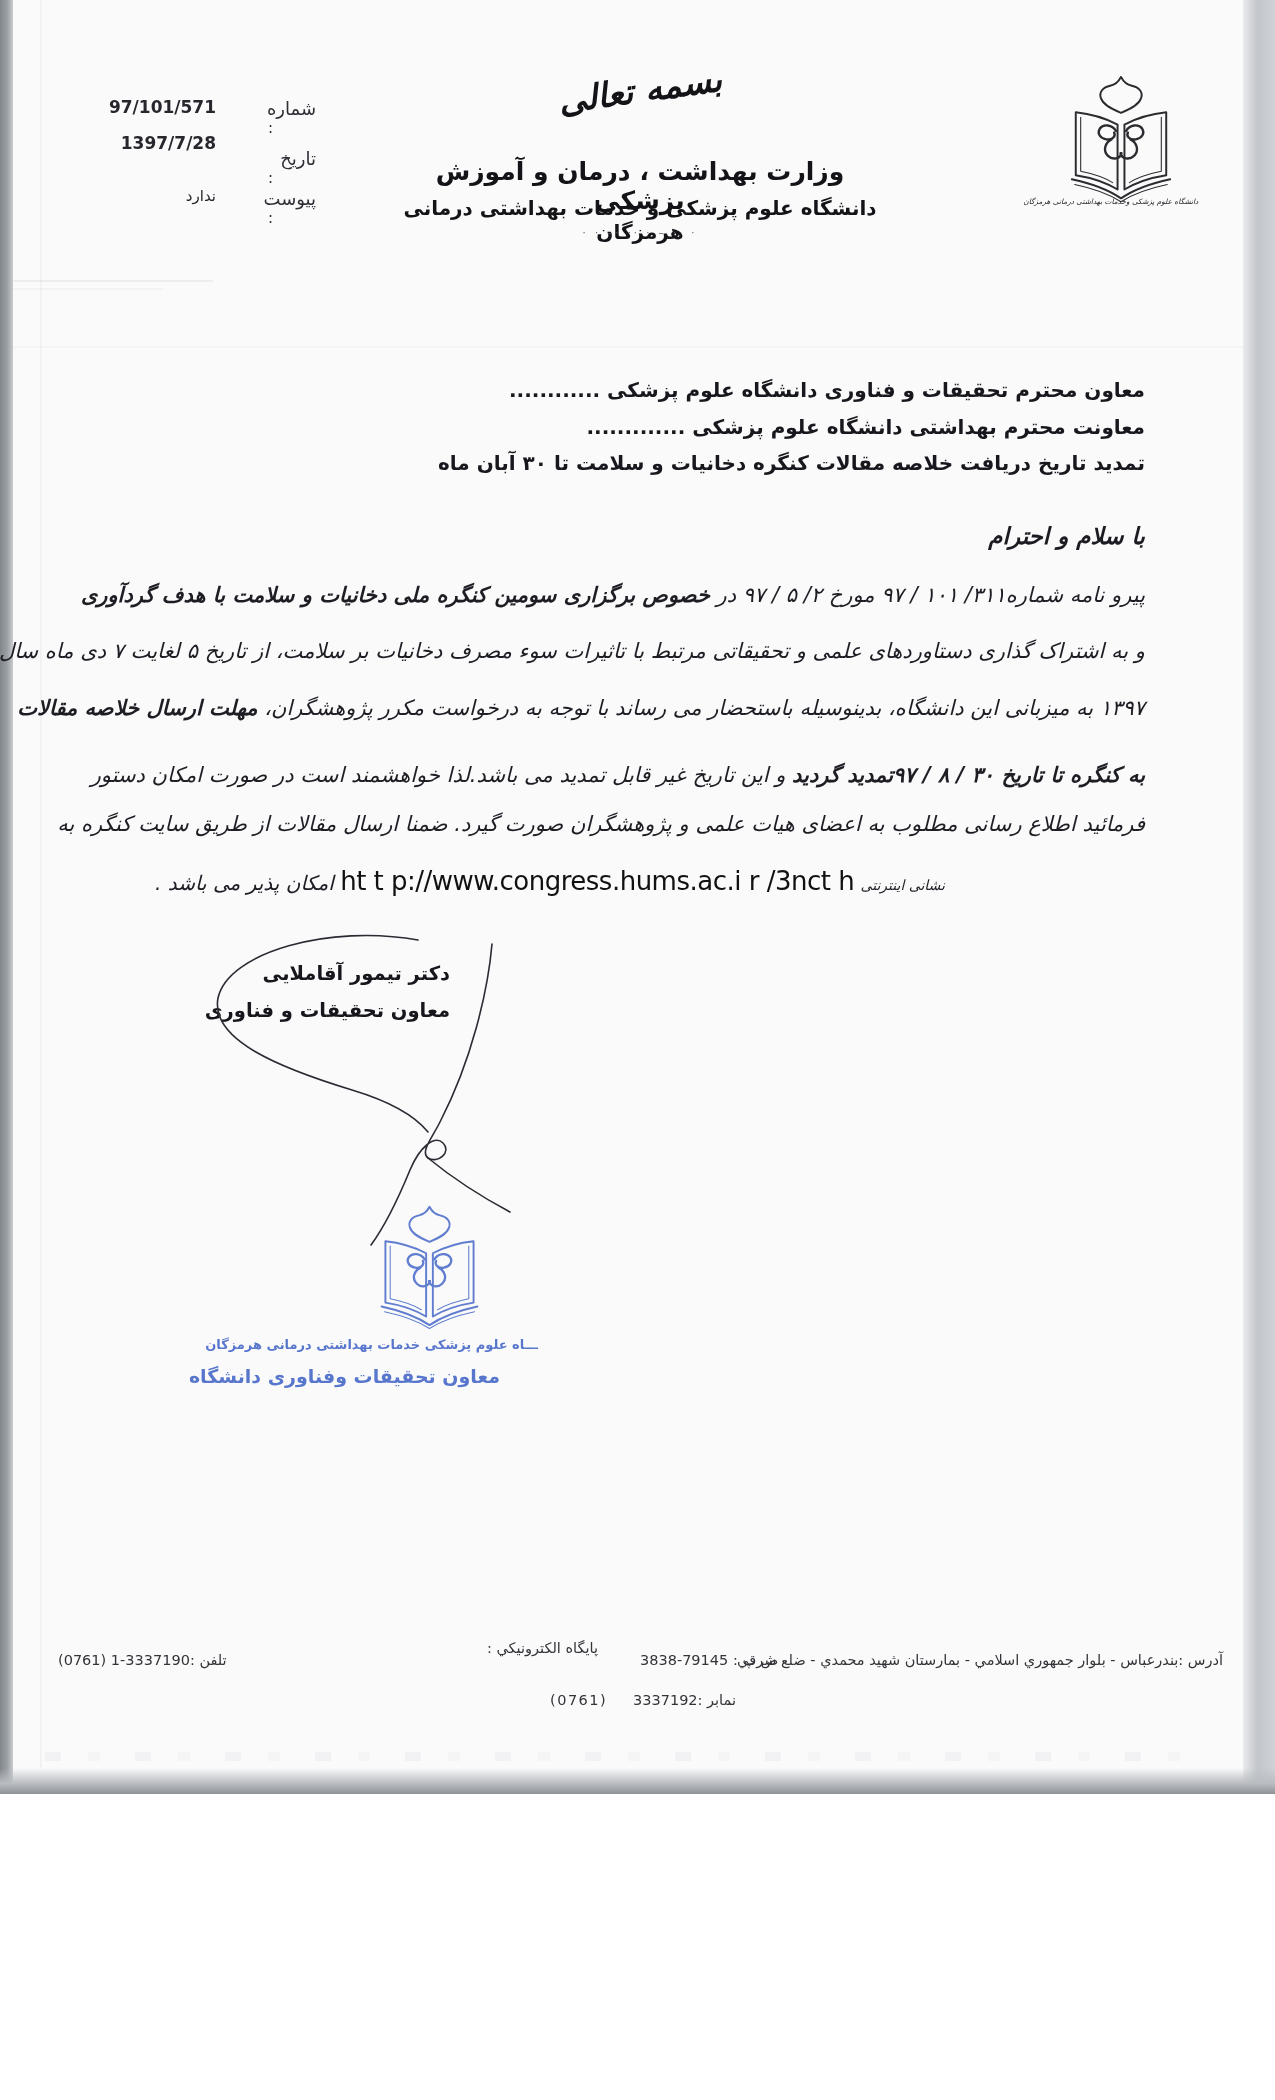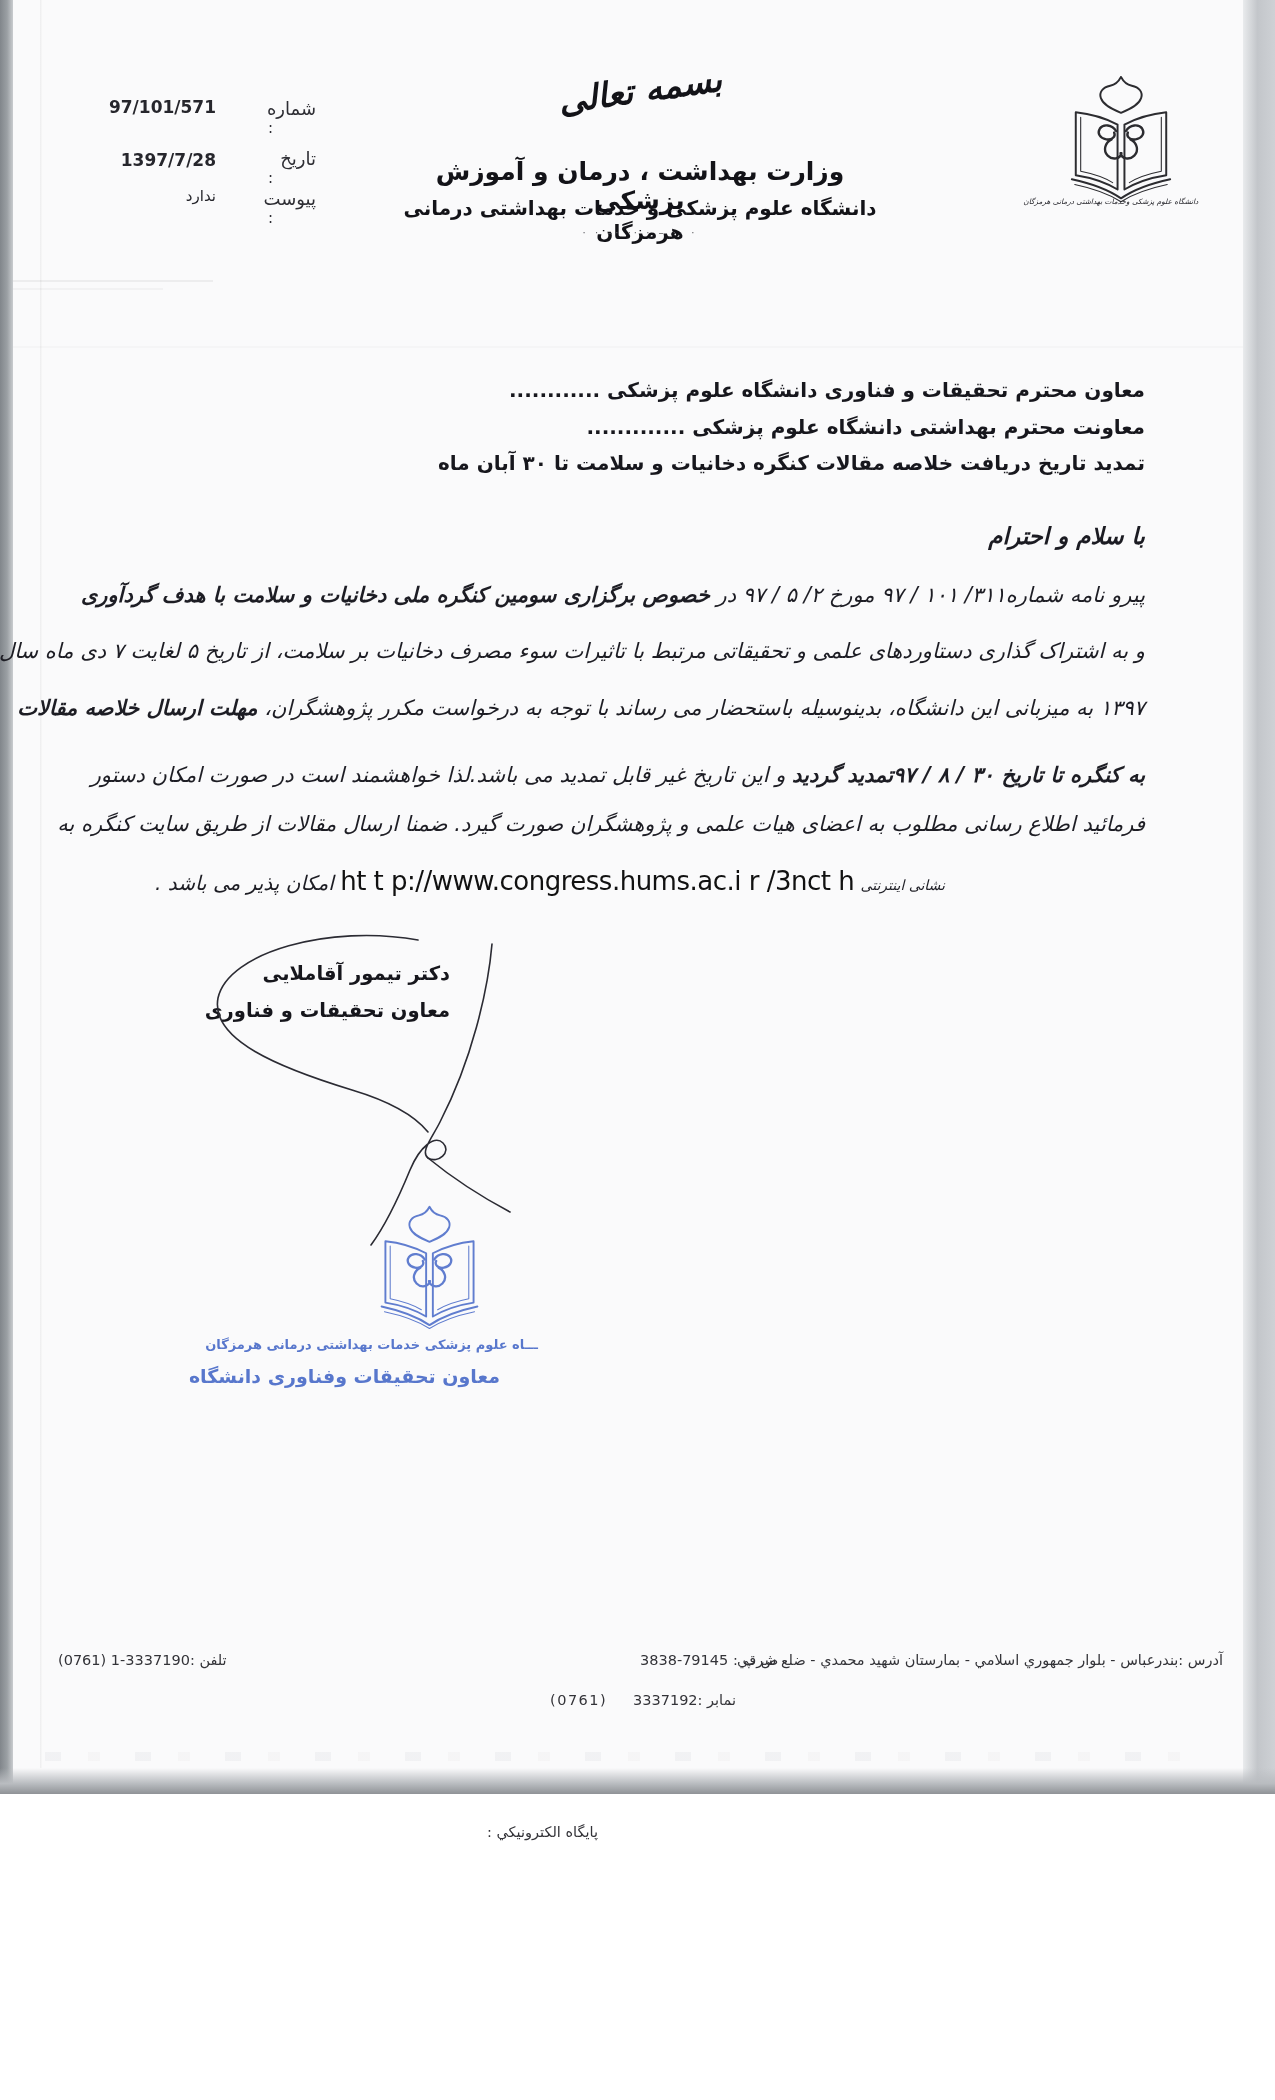--- a/index.html
+++ b/index.html
@@ -60,21 +60,21 @@
 <div class="abs edge-left"></div>
 <div class="abs edge-right"></div>
 <div class="abs edge-bottom"></div>
 
 <span class="abs mlabel" style="top:98px;">شماره</span>
 <span class="abs mcolon" style="top:119px;">:</span>
 <span class="abs mvalue" style="top:97px;">97/101/571</span>
 
 <span class="abs mlabel" style="top:148px;">تاريخ</span>
 <span class="abs mcolon" style="top:169px;">:</span>
-<span class="abs mvalue" style="top:150px;">1397/7/28</span>
+<span class="abs mvalue" style="top:133px;">1397/7/28</span>
 
 <span class="abs mlabel" style="top:188px;">پيوست</span>
 <span class="abs mcolon" style="top:209px;">:</span>
 <span class="abs mvalue" style="top:187px;font-size:15px;letter-spacing:2px;font-weight:normal;direction:rtl;">ندارد</span>
 
 <div class="abs c-head besmele">بسمه تعالی</div>
 <div class="abs c-head ministry">وزارت بهداشت ، درمان و آموزش پزشکی</div>
 <div class="abs c-head university">دانشگاه علوم پزشکی و خدمات بهداشتی درمانی هرمزگان</div>
 <div class="abs c-head cutoff">· ·· – · ·· ·– · ·</div>
 
@@ -136,13 +136,13 @@
   </svg>
 </div>
 <div class="abs stamp-text" style="left:308px;top:1337px;width:230px;font-size:13px;">ـــاه علوم پزشکی خدمات بهداشتی درمانی هرمزگان</div>
 <div class="abs stamp-text" style="left:310px;top:1365px;width:190px;font-size:19px;">معاون تحقیقات وفناوری دانشگاه</div>
 
 <span class="abs foot rtl" style="right:52px;top:1652px;">آدرس :بندرعباس - بلوار جمهوري اسلامي - بمارستان شهید محمدي - ضلع شرقي</span>
 <span class="abs foot rtl" style="left:640px;top:1652px;">ص پ : 79145-3838</span>
 <span class="abs foot rtl" style="left:58px;top:1652px;">تلفن :3337190-1 (0761)</span>
 <span class="abs foot rtl" style="left:633px;top:1692px;">نمابر :3337192</span>
 <span class="abs foot" style="left:550px;top:1692px;">(0761)</span>
-<span class="abs foot rtl" style="left:487px;top:1824px;">پايگاه الكترونيكي :</span>
+<span class="abs foot rtl" style="left:487px;top:1640px;">پايگاه الكترونيكي :</span>
 
 </body></html>

